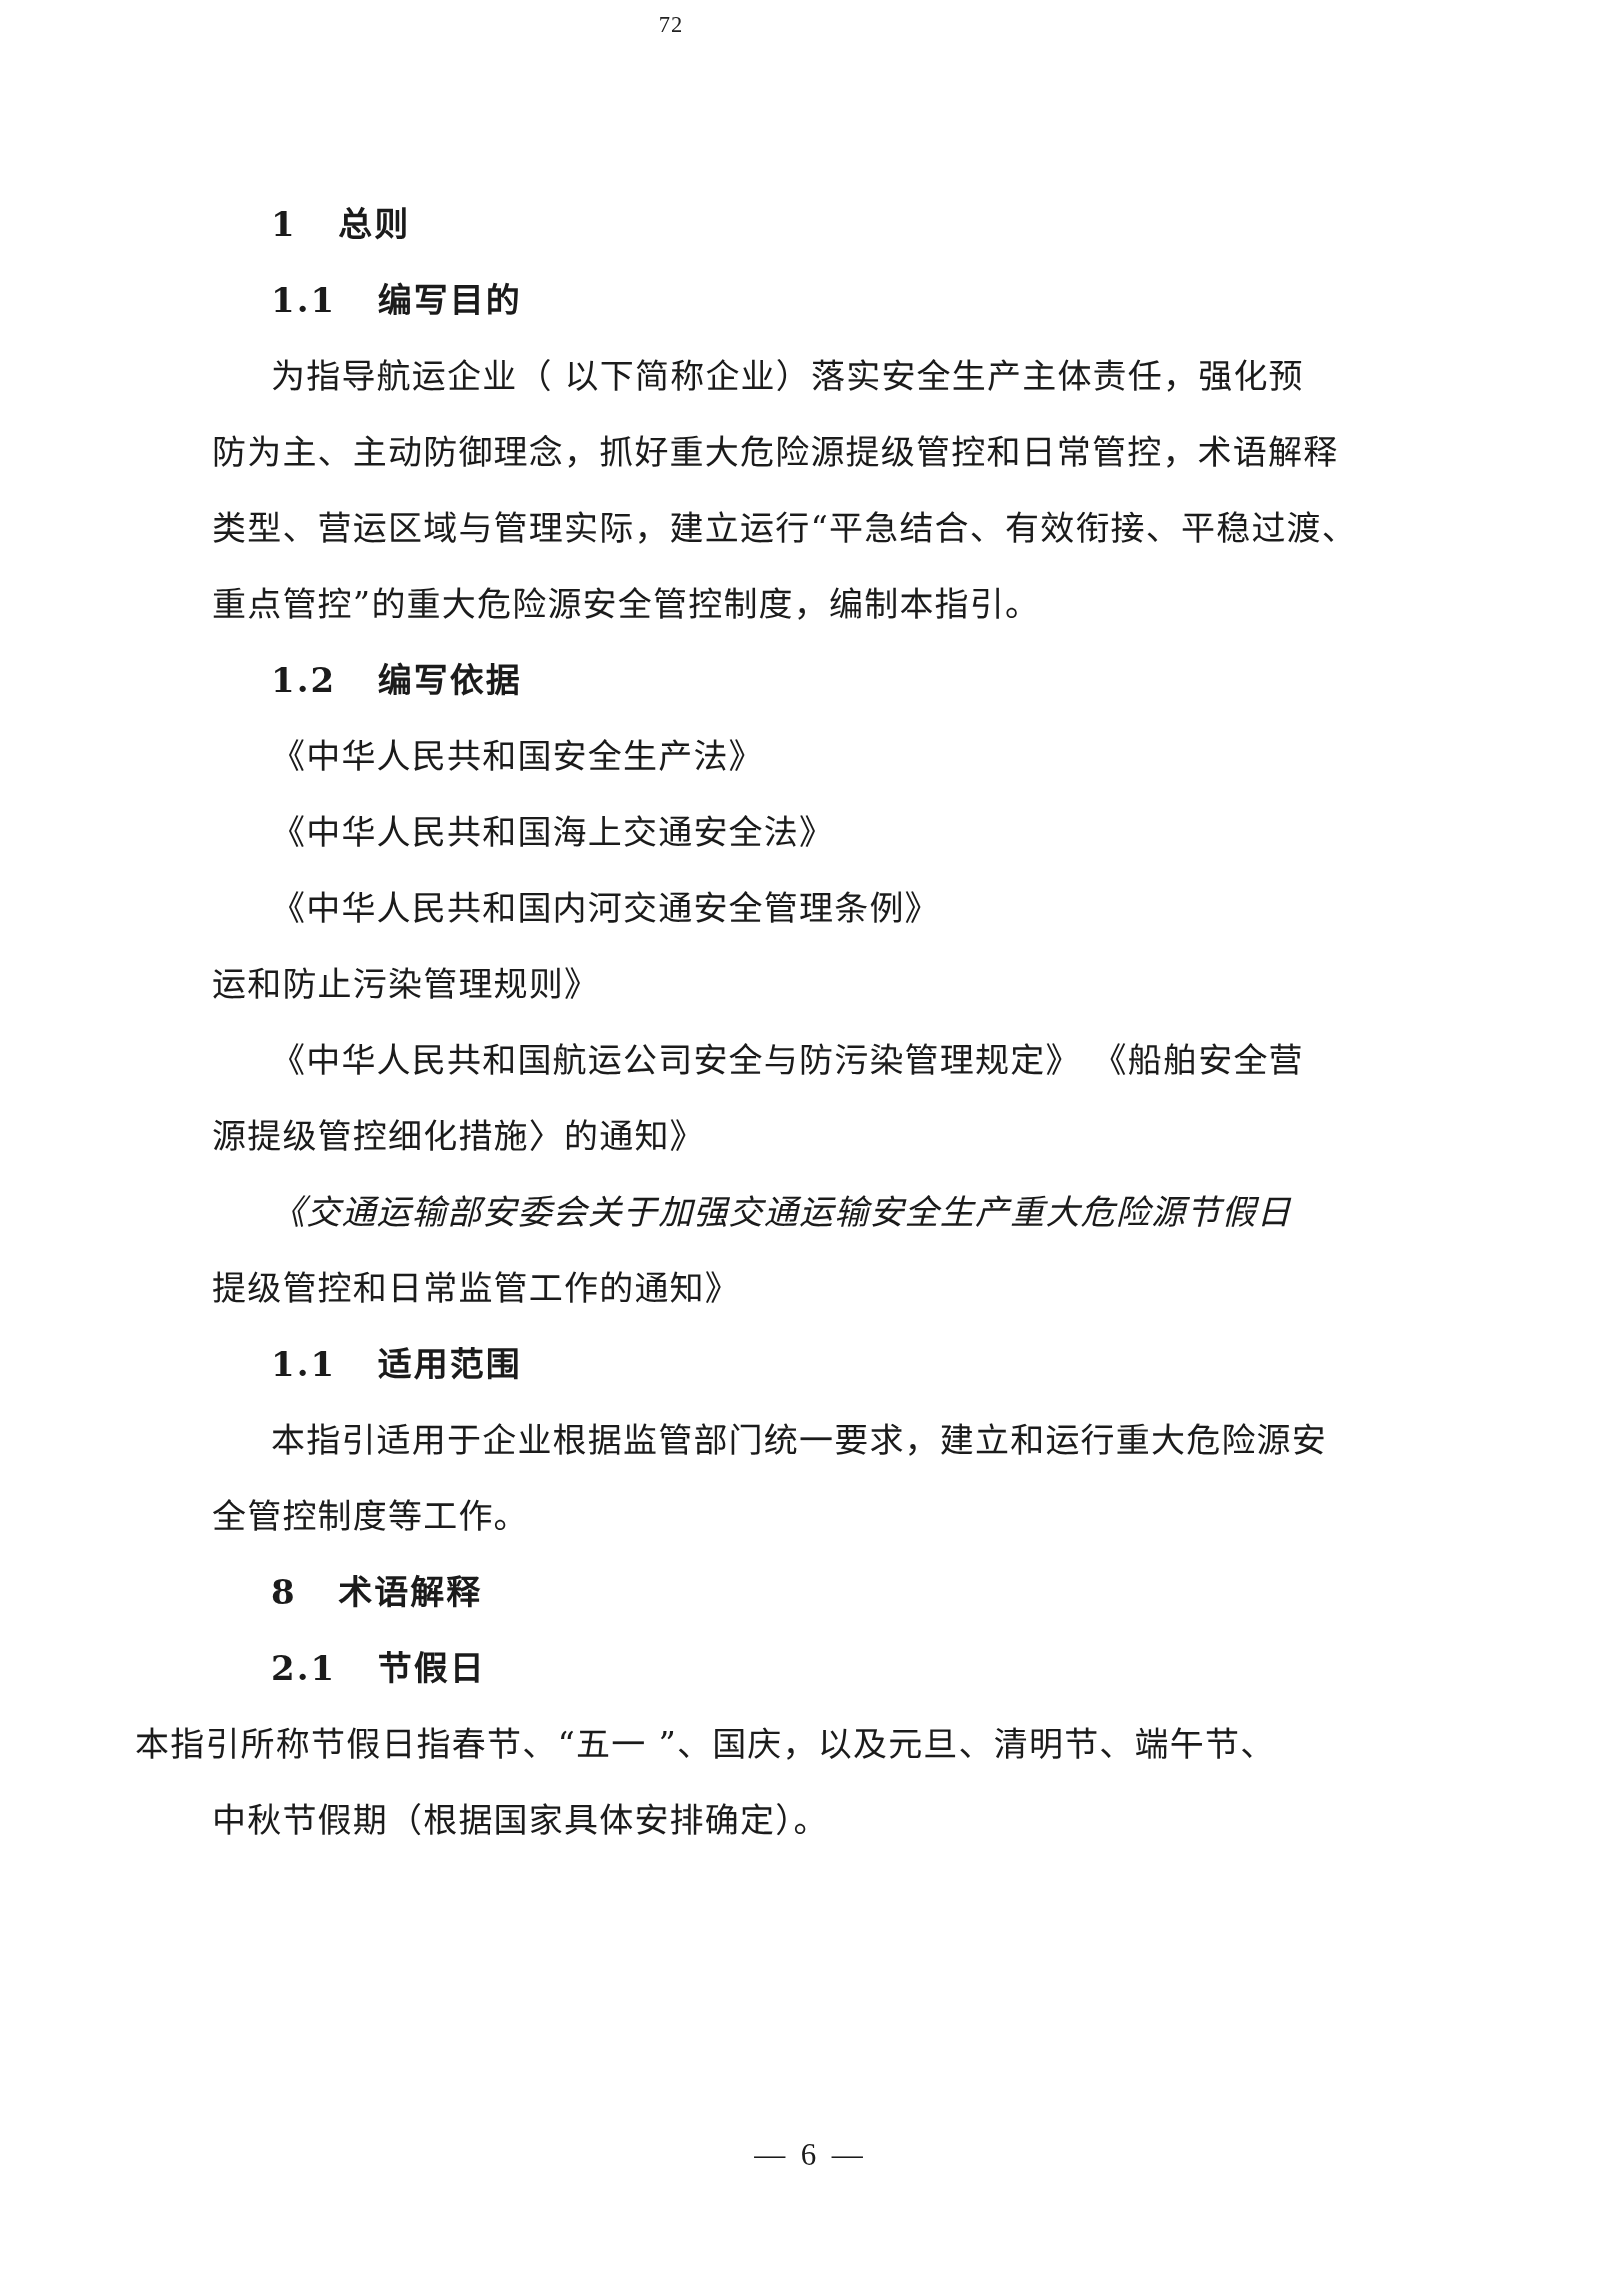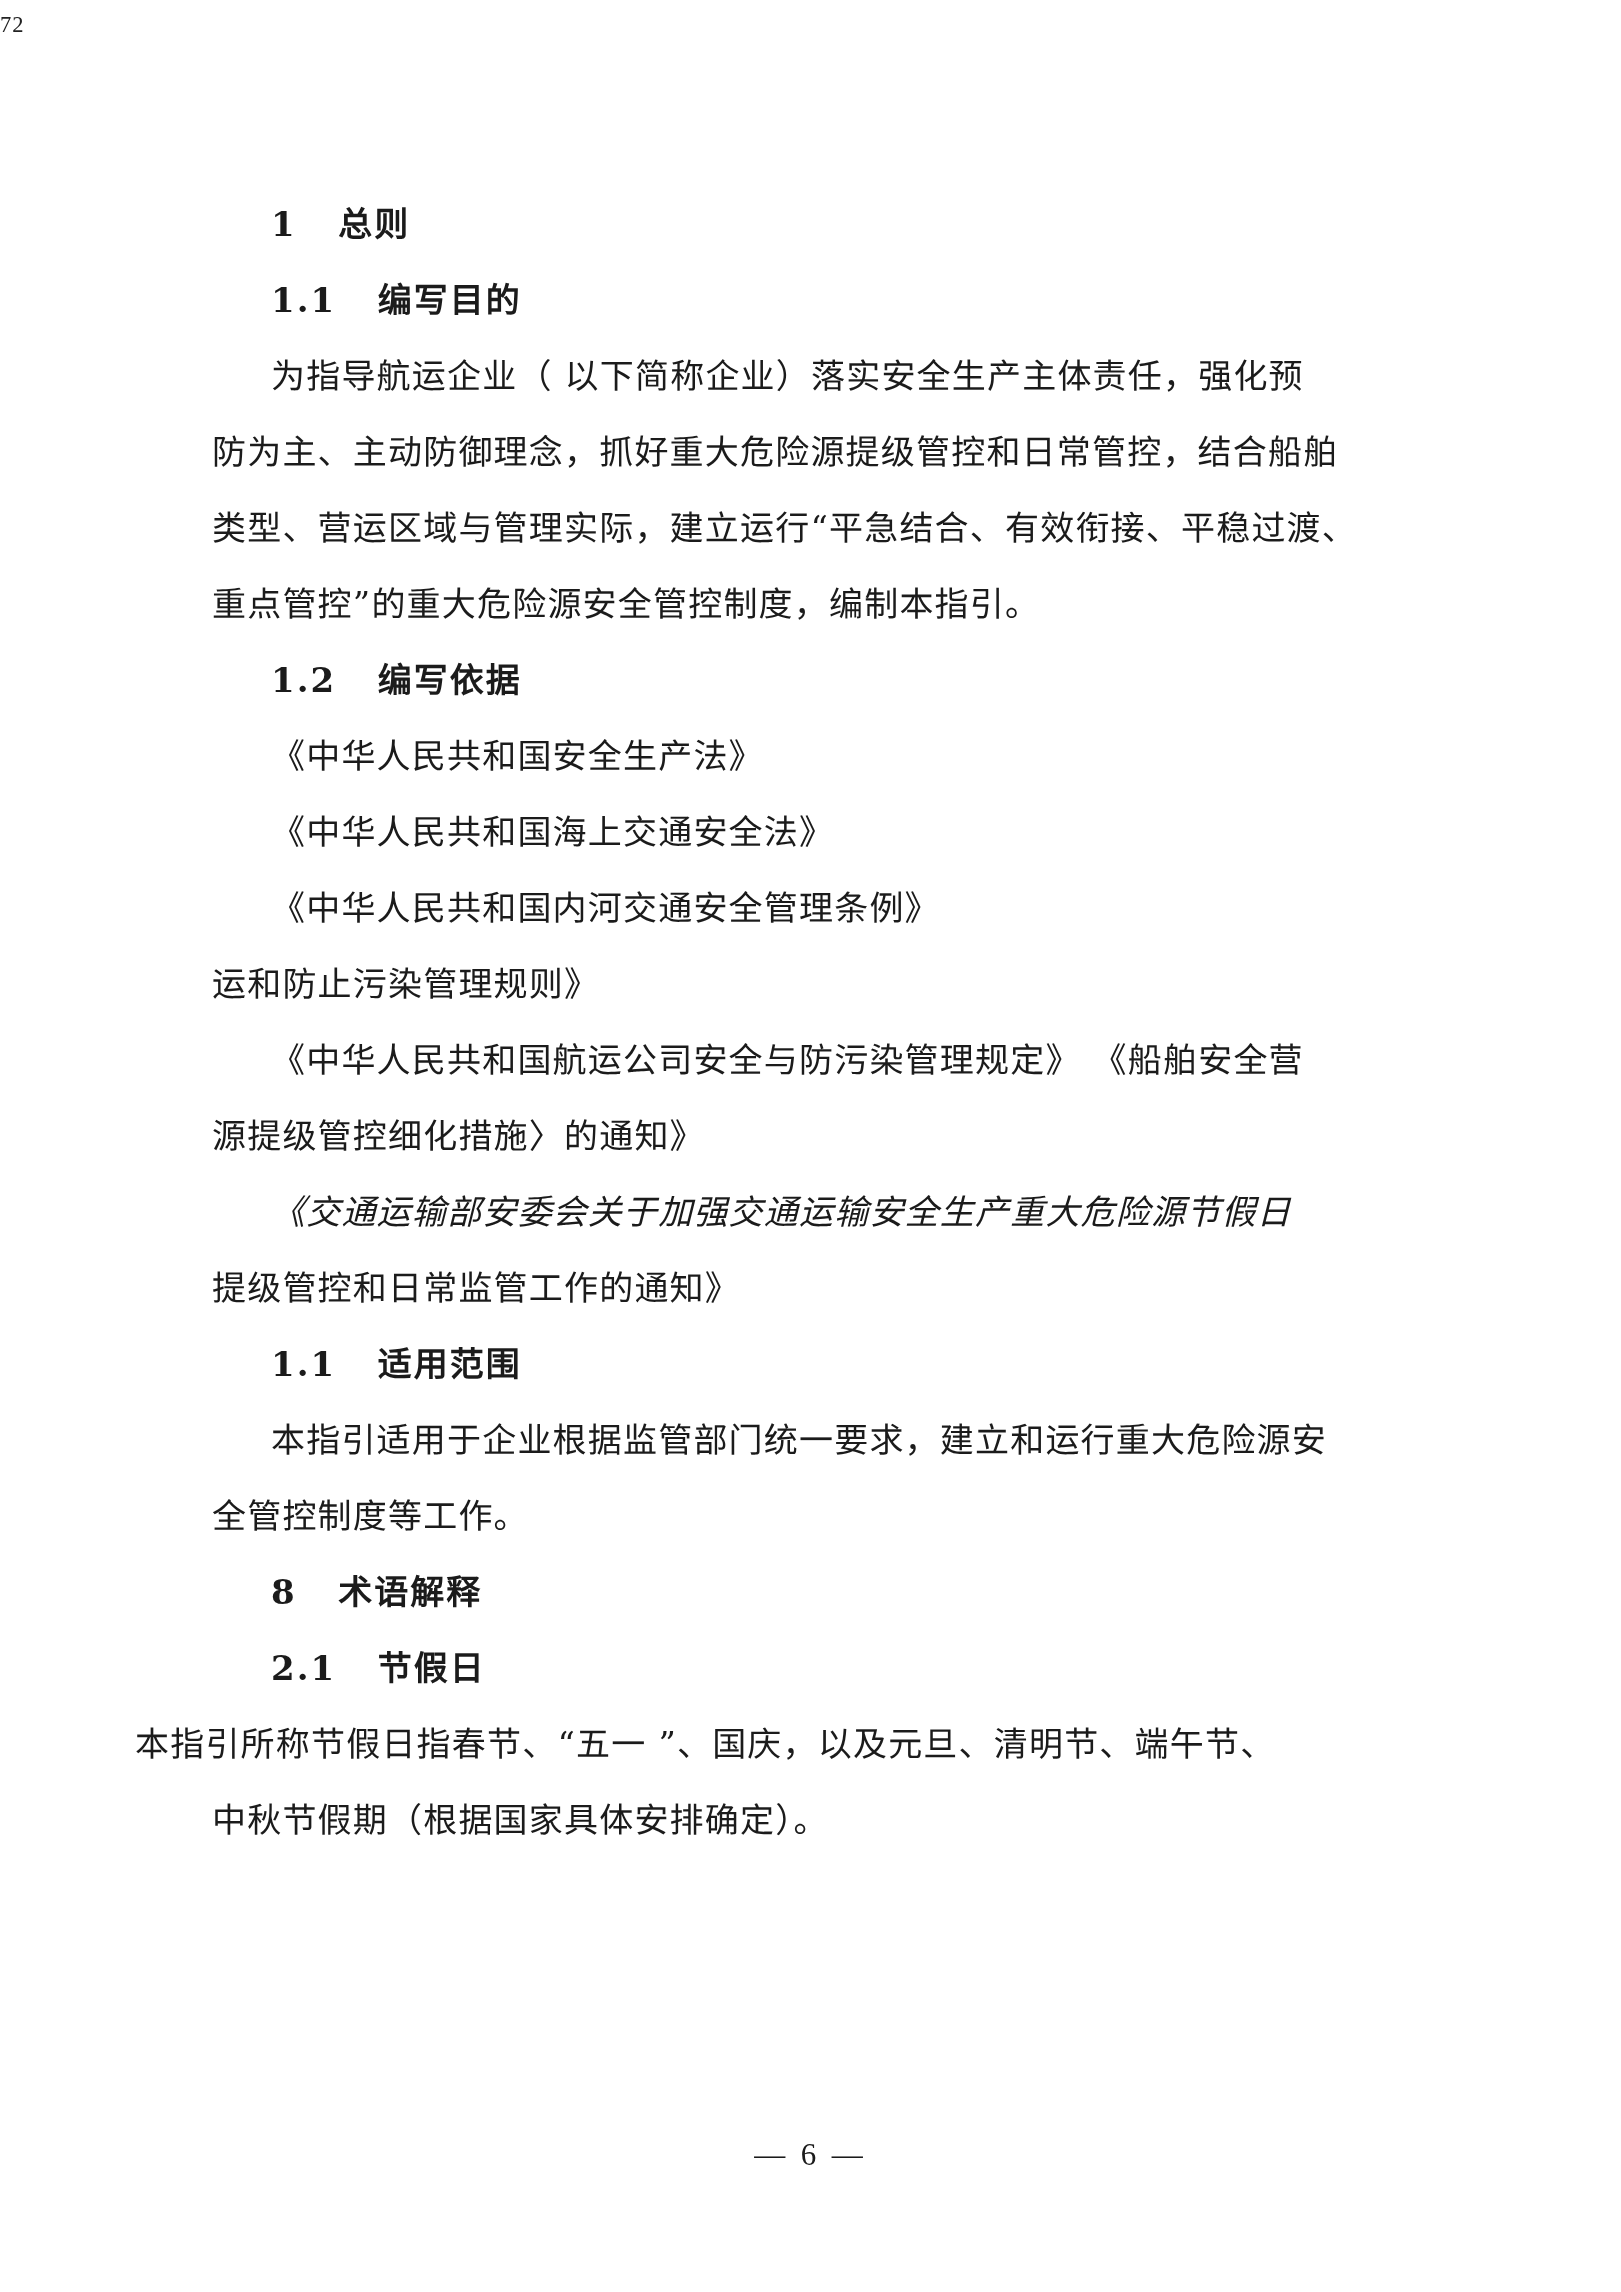--- a/index.html
+++ b/index.html
@@ -15,21 +15,21 @@
     background: #ffffff;
     font-family: "DejaVu Serif", serif;
     color: #1a1a1a;
     overflow: hidden;
   }
   .header-num {
     position: absolute;
     top: 11.8px;
     left: 0;
     width: 1342px;
-    text-align: left;
+    text-align: center;
     font-family: "Liberation Serif", serif;
     font-size: 22.5px;
     color: #222;
     letter-spacing: 1px;
   }
   .content {
     position: absolute;
     top: 186px;
     left: 194px;
     width: 1240px;
@@ -65,21 +65,21 @@
 <body>
 
 <div class="page">
 
   <div class="header-num">72</div>
 
   <div class="content">
       <div class="line heading" style="text-indent: 59px;">1   总则</div>
       <div class="line heading" style="text-indent: 59px;">1.1   编写目的</div>
       <div class="line" style="text-indent: 59px;">为指导航运企业（ 以下简称企业）落实安全生产主体责任，强化预</div>
-      <div class="line">防为主、主动防御理念，抓好重大危险源提级管控和日常管控，结合船舶</div>
+      <div class="line">防为主、主动防御理念，抓好重大危险源提级管控和日常管控，术语解释</div>
       <div class="line">类型、营运区域与管理实际，建立运行“平急结合、有效衔接、平稳过渡、</div>
       <div class="line">重点管控”的重大危险源安全管控制度，编制本指引。</div>
       <div class="line heading" style="text-indent: 59px;">1.2   编写依据</div>
       <div class="line" style="text-indent: 59px;">《中华人民共和国安全生产法》</div>
       <div class="line" style="text-indent: 59px;">《中华人民共和国海上交通安全法》</div>
       <div class="line" style="text-indent: 59px;">《中华人民共和国内河交通安全管理条例》</div>
       <div class="line">运和防止污染管理规则》</div>
       <div class="line" style="text-indent: 59px;">《中华人民共和国航运公司安全与防污染管理规定》 《船舶安全营</div>
       <div class="line">源提级管控细化措施〉的通知》</div>
       <div class="line" style="text-indent: 59px; font-style: italic;">《交通运输部安委会关于加强交通运输安全生产重大危险源节假日</div>

